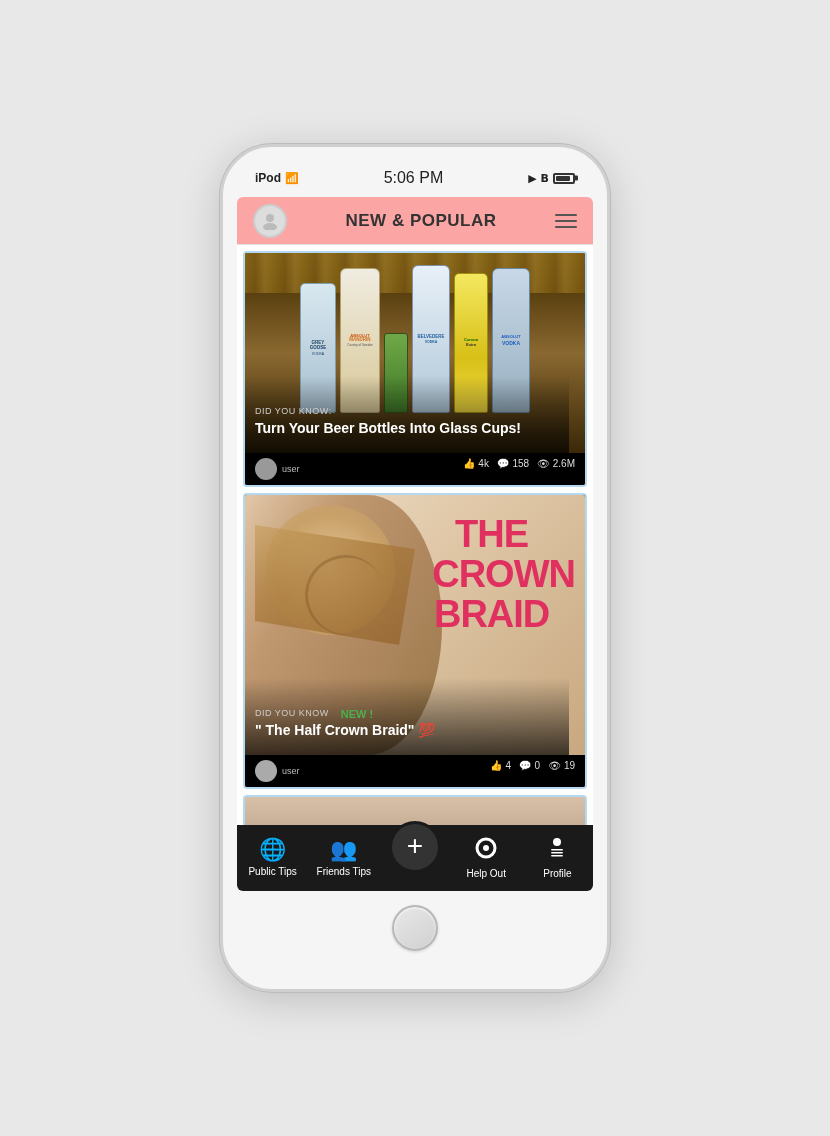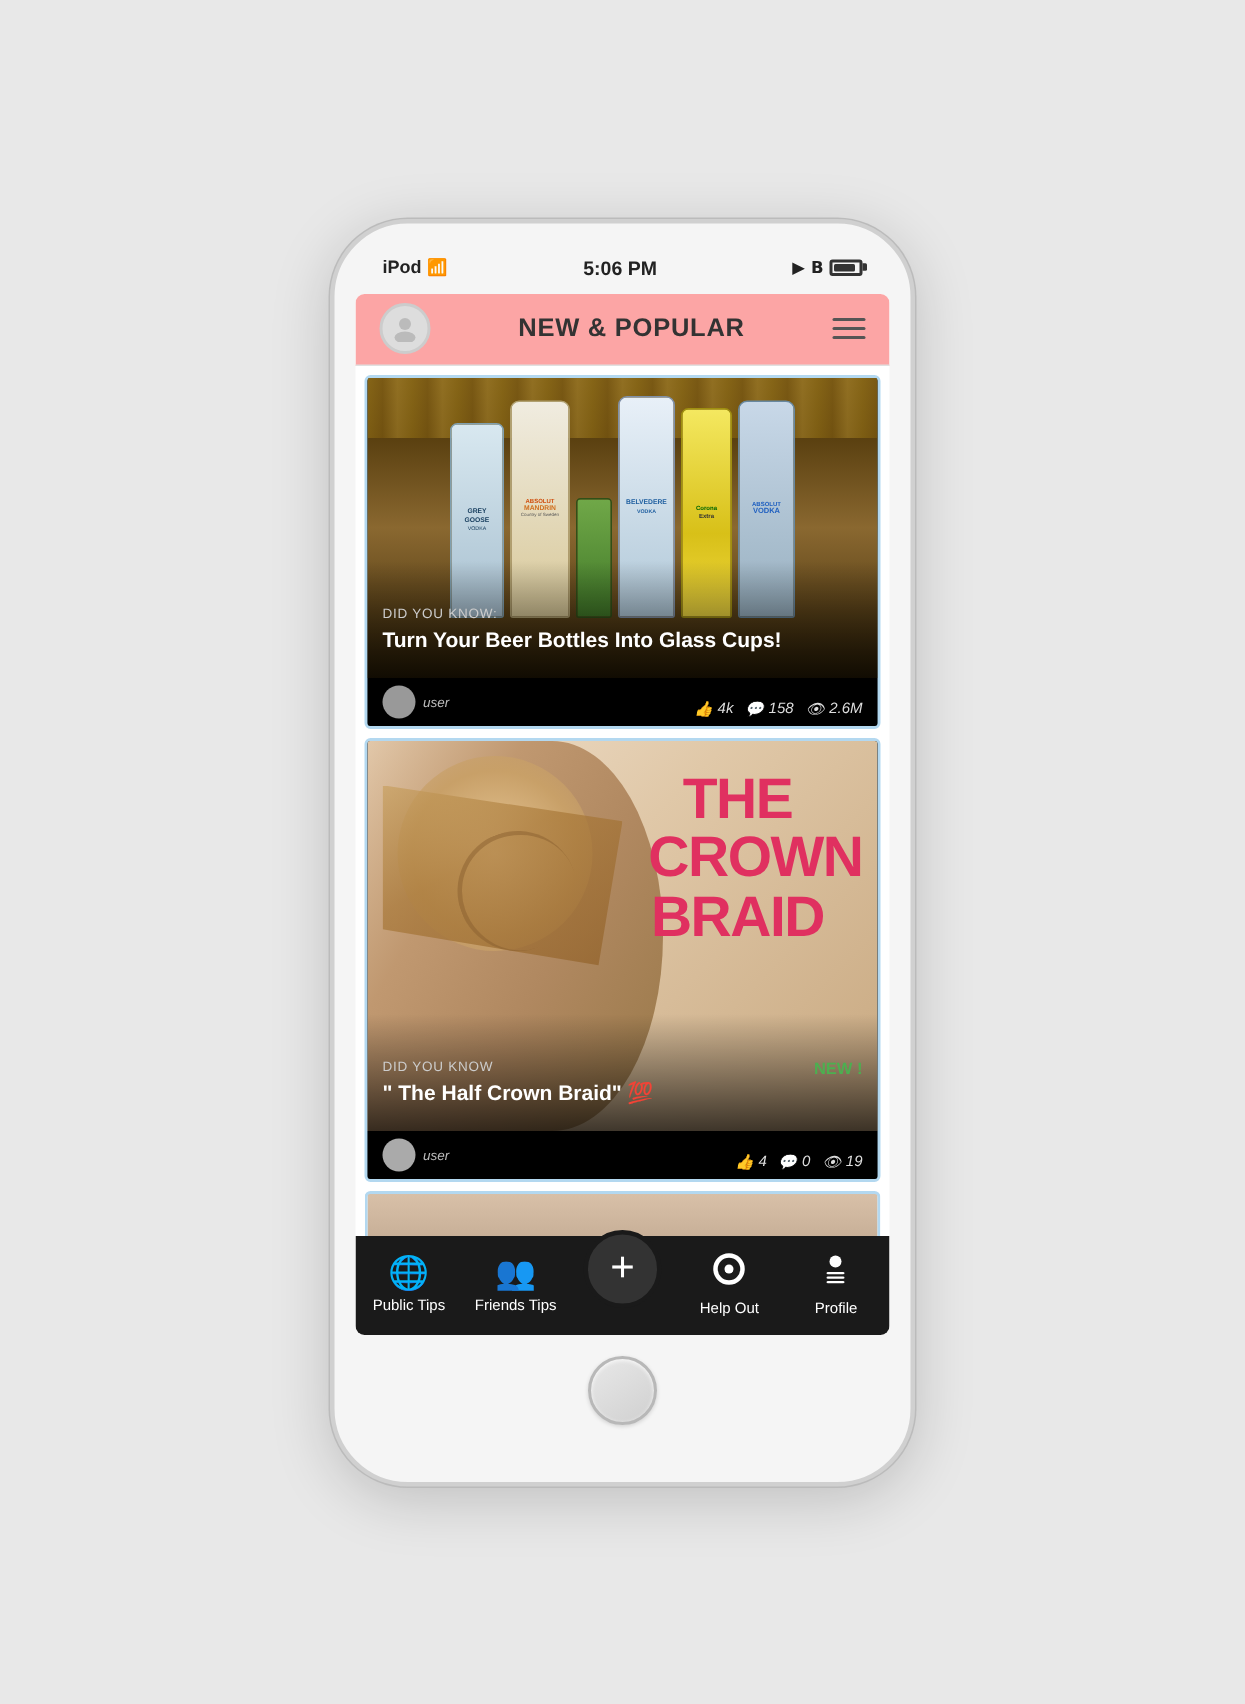--- a/index.html
+++ b/index.html
@@ -32,22 +32,22 @@
     .status-left {
       font-size: 12px;
       font-weight: 600;
       color: #222;
       display: flex;
       align-items: center;
       gap: 4px;
     }
 
     .status-center {
-      font-size: 13px;
-      font-weight: 700;
+      font-size: 16px;
+      font-weight: 400;
       color: #222;
     }
 
     .status-right {
       display: flex;
       align-items: center;
       gap: 4px;
       font-size: 11px;
       color: #222;
     }
@@ -155,21 +155,21 @@
       height: 200px;
       background: linear-gradient(180deg, #8B6914 0%, #6d5210 30%, #c8a050 60%, #2a2010 100%);
       position: relative;
       overflow: hidden;
     }
 
     .card-overlay {
       position: absolute;
       bottom: 0;
       left: 0;
-      right: 0;
+      right: 16px;
       background: linear-gradient(transparent, rgba(0,0,0,0.7));
       padding: 30px 10px 10px 10px;
     }
 
     .did-you-know {
       font-size: 9px;
       color: #ccc;
       text-transform: uppercase;
       letter-spacing: 0.5px;
       margin-bottom: 3px;
@@ -179,24 +179,23 @@
       font-size: 14px;
       font-weight: 700;
       color: #fff;
       line-height: 1.3;
       margin-bottom: 6px;
     }
 
     .card-footer {
       background: rgba(0,0,0,0.5);
       display: flex;
-      align-items: flex-end;
+      align-items: flex-start;
       justify-content: space-between;
       padding: 5px 10px;
-      font-style: italic;
     }
 
     .card-user {
       display: flex;
       align-items: center;
       gap: 5px;
     }
 
     .user-avatar-small {
       width: 22px;
@@ -463,21 +462,21 @@
           <div style="position:absolute;left:10px;top:30px;width:160px;height:120px;background:linear-gradient(150deg,#c8a060 0%,#a87838 40%,#906028 100%);clip-path:polygon(0 0,100% 20%,90% 100%,0 80%);opacity:0.7;"></div>
           <div style="position:absolute;left:60px;top:60px;width:80px;height:80px;border-radius:50%;background:none;border:3px solid #8a6030;border-bottom:none;border-right:none;transform:rotate(-20deg);opacity:0.5;"></div>
 
           <div class="braid-text-overlay">
             <span class="braid-the">THE</span>
             <span class="braid-crown">CROWN</span>
             <span class="braid-braid">BRAID</span>
           </div>
 
           <div class="card-overlay">
-            <div style="display:flex;align-items:center;gap:8px;justify-content:space-between;">
+            <div style="display:flex;align-items:center;gap:8px;">
               <span class="did-you-know">DID YOU KNOW</span>
               <span class="new-badge">NEW !</span>
             </div>
             <div class="card-title">
               <span>" The Half Crown Braid"</span>
               <span>💯</span>
             </div>
           </div>
         </div>
 

